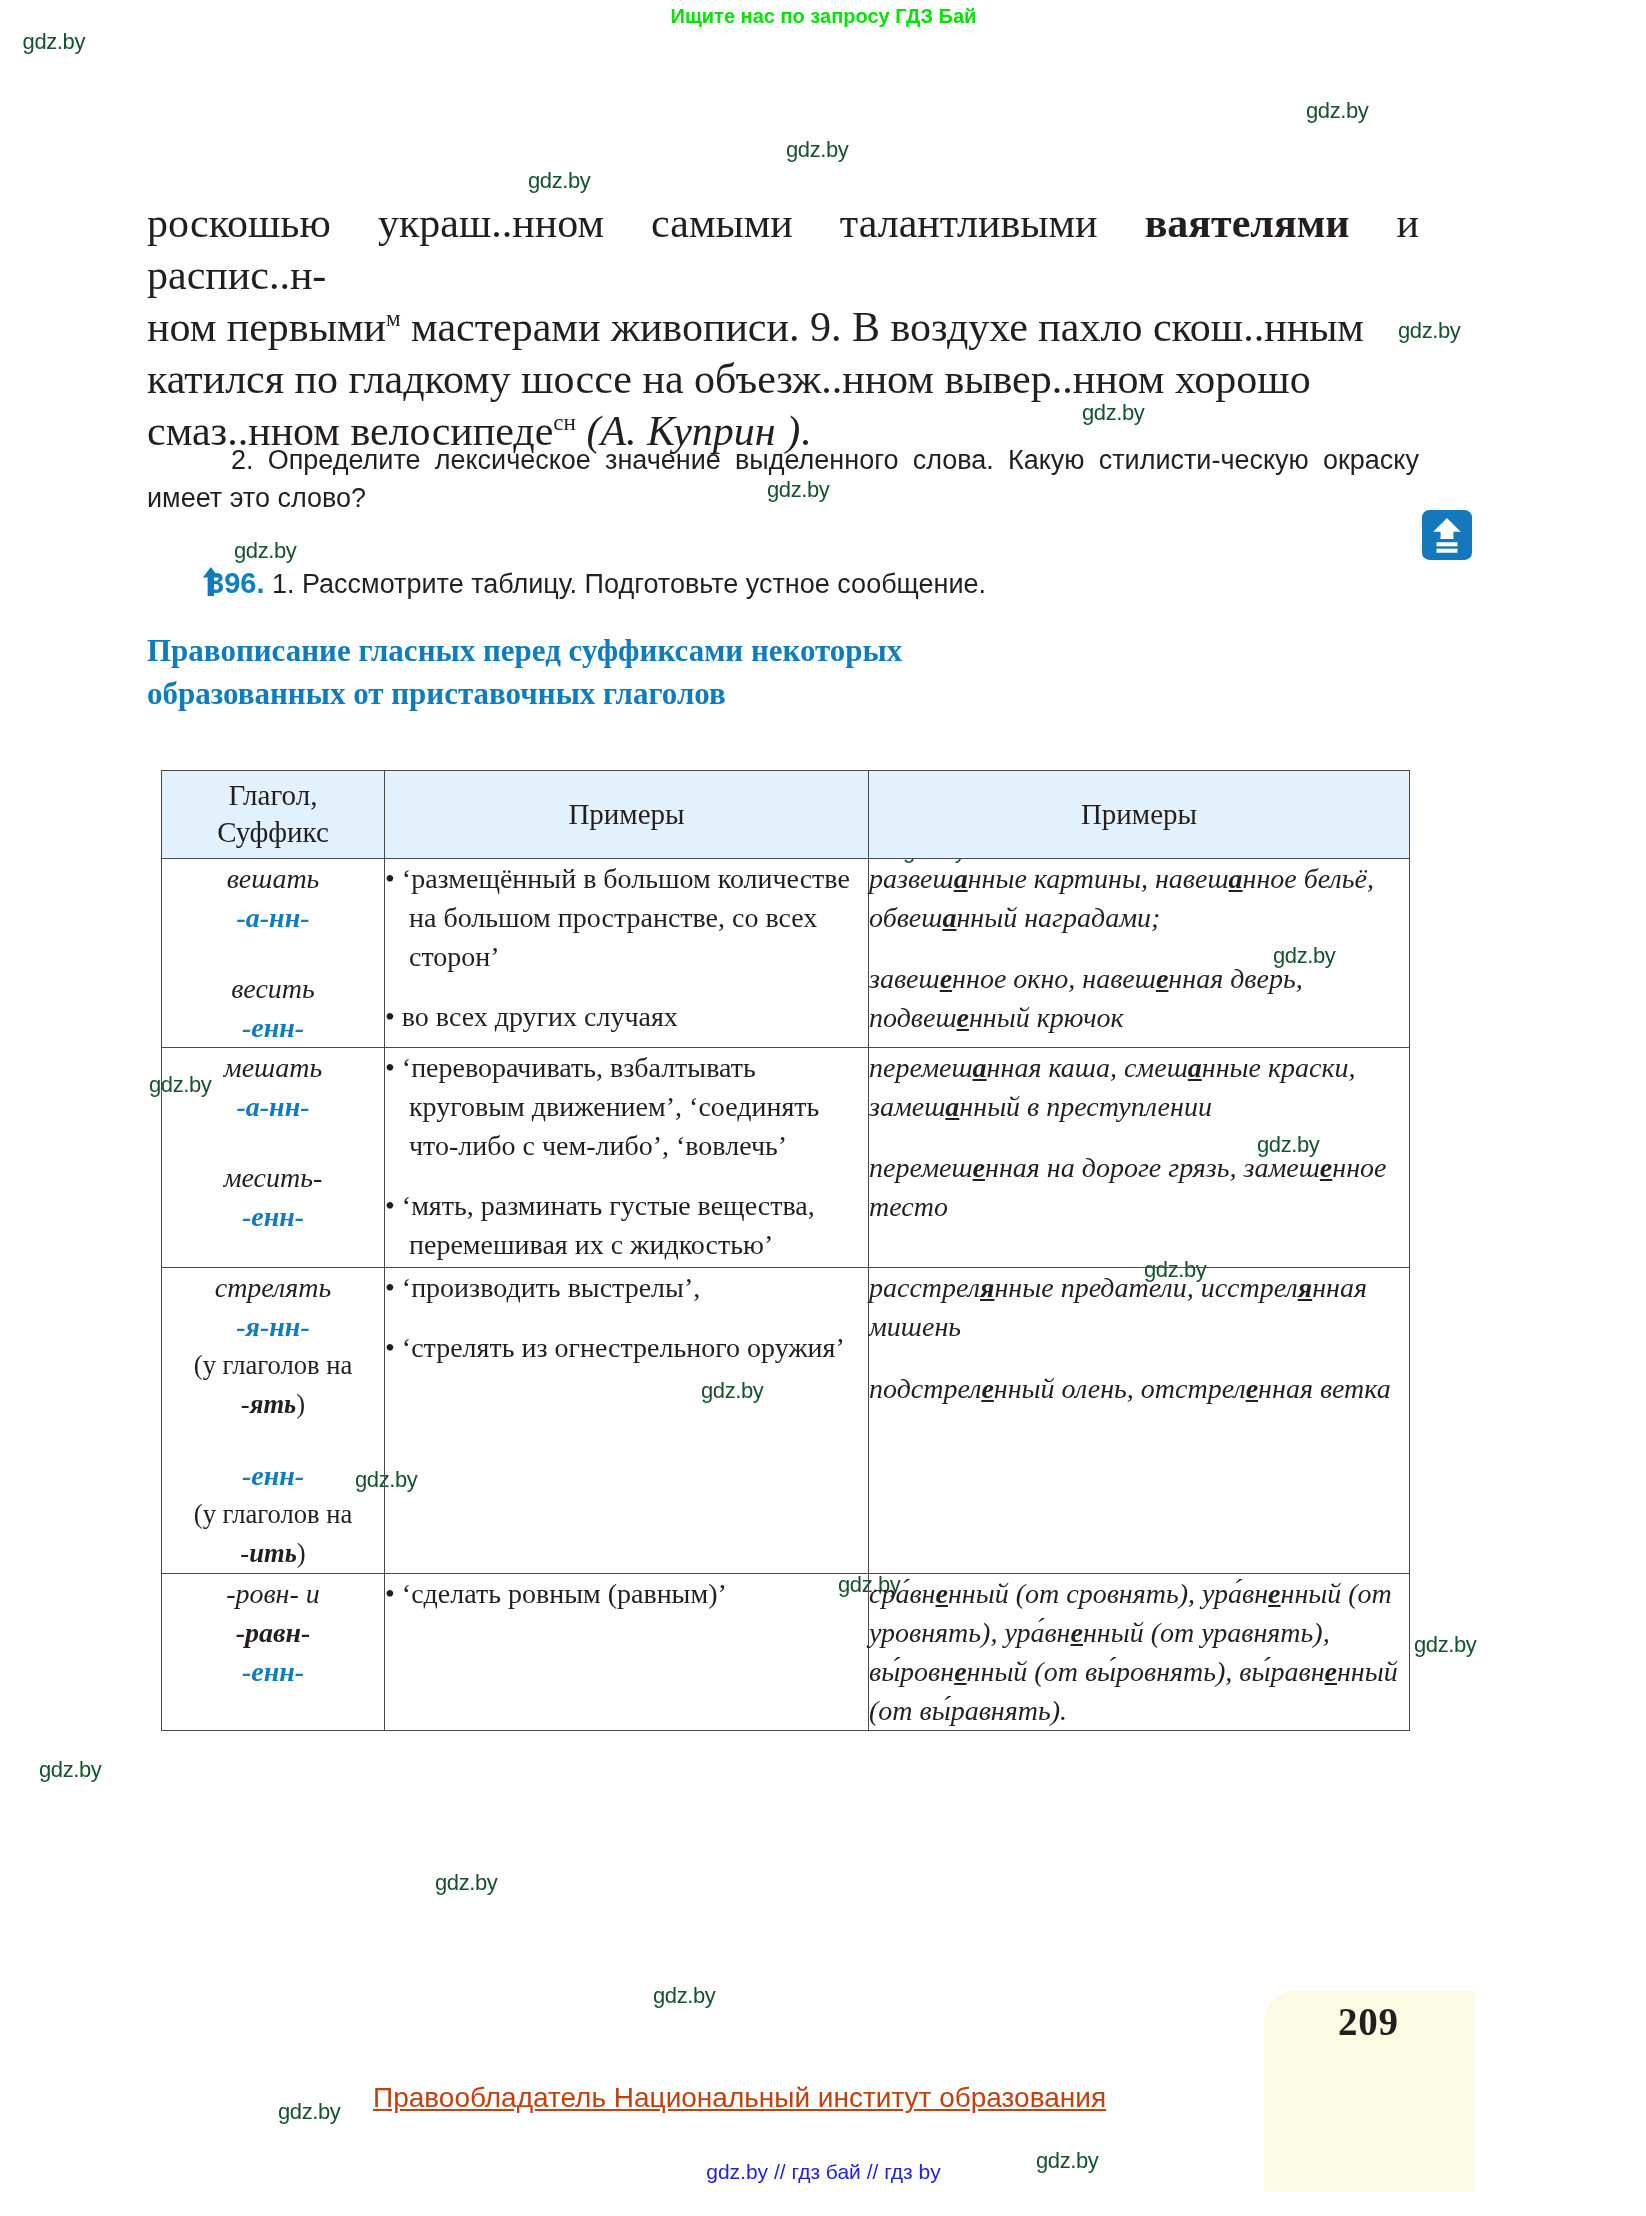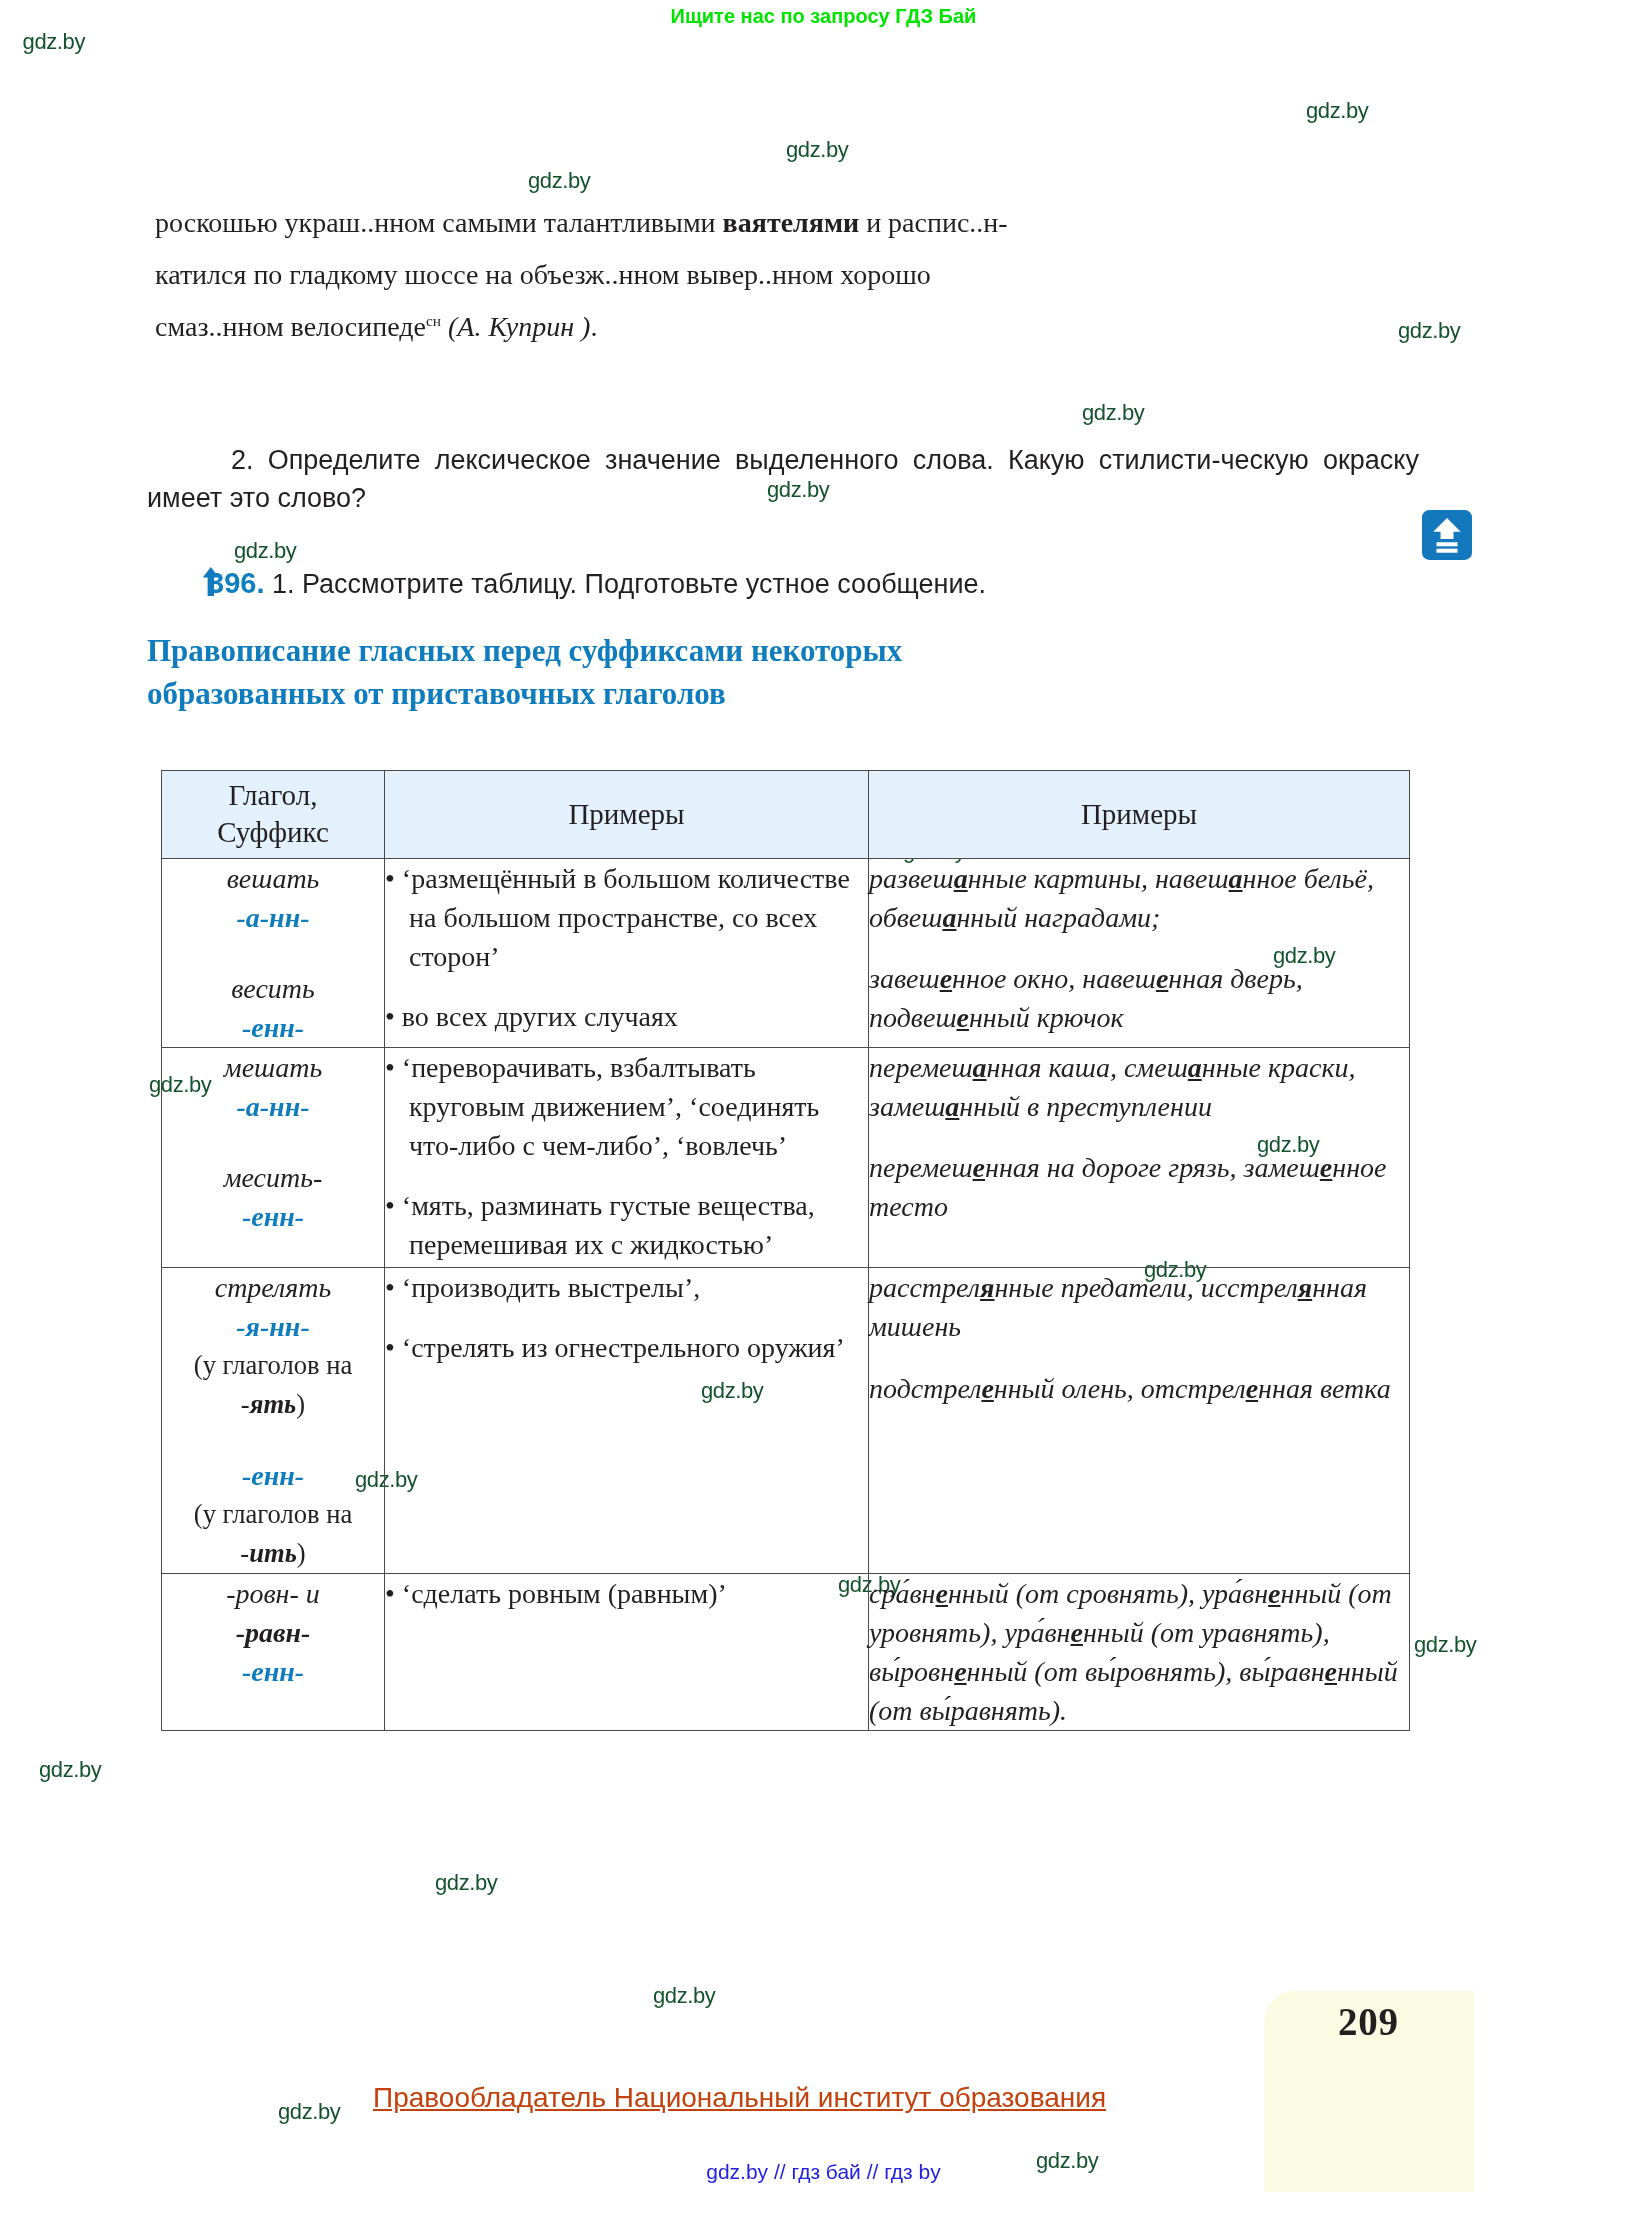--- a/index.html
+++ b/index.html
@@ -90,24 +90,24 @@
     width: 50px;
     height: 50px;
     background: #1478bd;
     border-radius: 7.3px;
   }
   .up-icon svg { display: block; }
 
   
   .para {
     position: absolute;
-    left: 155px;
+    left: 147px;
     top: 197px;
     width: 1272px;
-    font-size: 28px;
+    font-size: 42px;
     line-height: 52px;
     text-align: justify;
     font-family: "Liberation Serif", serif;
   }
   .para b { font-weight: bold; }
   .para i { font-style: italic; }
   sup { font-size: 0.55em; vertical-align: super; line-height: 0; }
 
   .task2 {
     position: absolute;
@@ -250,20 +250,21 @@
     <div class="wm" style="left: 39px; top: 1757px;">gdz.by</div>
     <div class="wm" style="left: 435px; top: 1870px;">gdz.by</div>
     <div class="wm" style="left: 653px; top: 1983px;">gdz.by</div>
     <div class="wm" style="left: 1358px; top: 2039px;">gdz.by</div>
     <div class="wm" style="left: 278px; top: 2099px;">gdz.by</div>
     <div class="wm" style="left: 1036px; top: 2148px;">gdz.by</div>
   </div>
 
 <div class="para" id="para-block">
     <div>роскошью украш..нном самыми талантливыми <b>ваятелями</b> и распис..н-</div>
+    <div>ном первыми<sup>м</sup> мастерами живописи. 9. В воздухе пахло скош..нным</div>
     <div>катился по гладкому шоссе на объезж..нном вывер..нном хорошо</div>
     <div>смаз..нном велосипеде<sup>сн</sup> <i>(А. Куприн )</i>.</div>
   </div>
 
 <div class="task2">
   <span class="indent">2. Определите лексическое значение выделенного слова. Какую стилисти-</span><span>ческую окраску имеет это слово?</span>
 </div>
 
 <div class="up-icon">
   <svg width="50" height="50" viewBox="0 0 62 62" aria-hidden="true">

